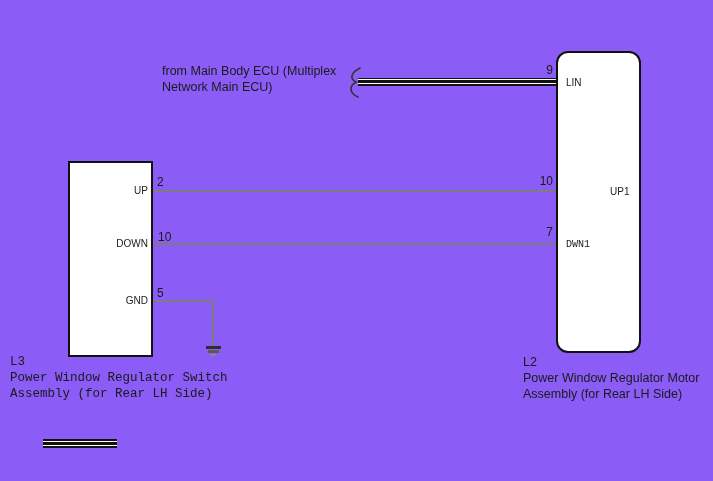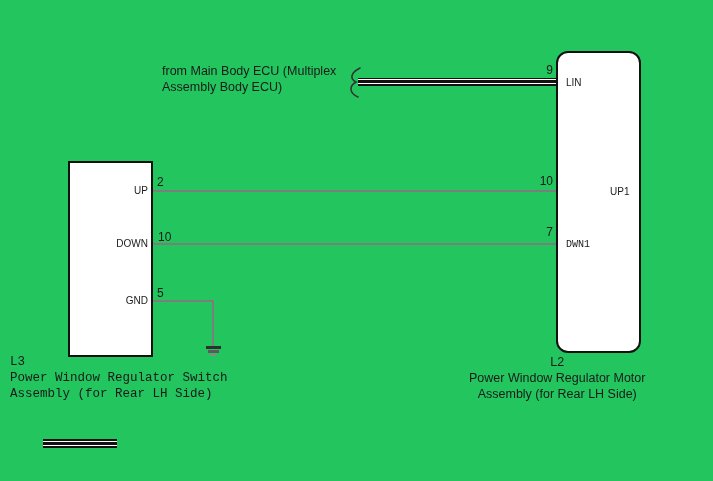--- a/index.html
+++ b/index.html
@@ -1,17 +1,17 @@
 <!DOCTYPE html>
 <html><head>
 <meta charset="utf-8">
 <style>
   html,body{margin:0;padding:0;background:#fff;}
   #stage{
-    position:relative;width:713px;height:481px;background:#22c55e;
+    position:relative;width:713px;height:481px;background:#8b5cf6;
     font-family:"Liberation Sans",sans-serif;color:#1a1a1a;overflow:hidden;
   }
   .abs{position:absolute;}
   .txt{font-size:12.5px;line-height:16px;white-space:nowrap;}
   .pin-label{font-size:10px;line-height:16px;white-space:nowrap;}
   .pin-num{font-size:12px;line-height:12px;white-space:nowrap;}
   .num-right{width:43px;text-align:right;}
 
   
   .box-left{
@@ -62,21 +62,21 @@
 
   .comp-caption{font-size:12.5px;line-height:16px;white-space:nowrap;}
 </style>
 </head>
 <body>
 
 <div id="stage">
 
   <div class="abs txt" style="left:162px;top:63px;">
     <div>from Main Body ECU (Multiplex</div>
-    <div>Assembly Body ECU)</div>
+    <div>Network Main ECU)</div>
   </div>
 
   <div class="abs lin-stripe wire-lin"></div>
   <svg class="abs" style="left:346px;top:66px;" width="18" height="34" viewBox="0 0 18 34">
     <path d="M 14 2 C 4 7, 4 13, 10 16 C 3 20, 3 27, 12 31" fill="none" stroke="#333" stroke-width="1.6" stroke-linecap="round"></path>
   </svg>
 
   <div class="abs wire wire-up"></div>
   <div class="abs wire wire-down"></div>
   <div class="abs wire wire-gnd-h"></div>
@@ -102,21 +102,21 @@
 
   <div class="abs pin-num num-right" style="left:510px;top:64px;">9</div>
   <div class="abs pin-num num-right" style="left:510px;top:175px;">10</div>
   <div class="abs pin-num num-right" style="left:510px;top:226px;">7</div>
 
   <div class="abs comp-caption" style="left:10px;top:354px;font-family:Liberation Mono, monospace;">
     <div>L3</div>
     <div>Power Window Regulator Switch</div>
     <div>Assembly (for Rear LH Side)</div>
   </div>
-  <div class="abs comp-caption" style="left:469px;top:354px;text-align:center;">
+  <div class="abs comp-caption" style="left:523px;top:354px;">
     <div>L2</div>
     <div>Power Window Regulator Motor</div>
     <div>Assembly (for Rear LH Side)</div>
   </div>
 
   <div class="abs legend-line"></div>
 
 </div>
 
 </body></html>

